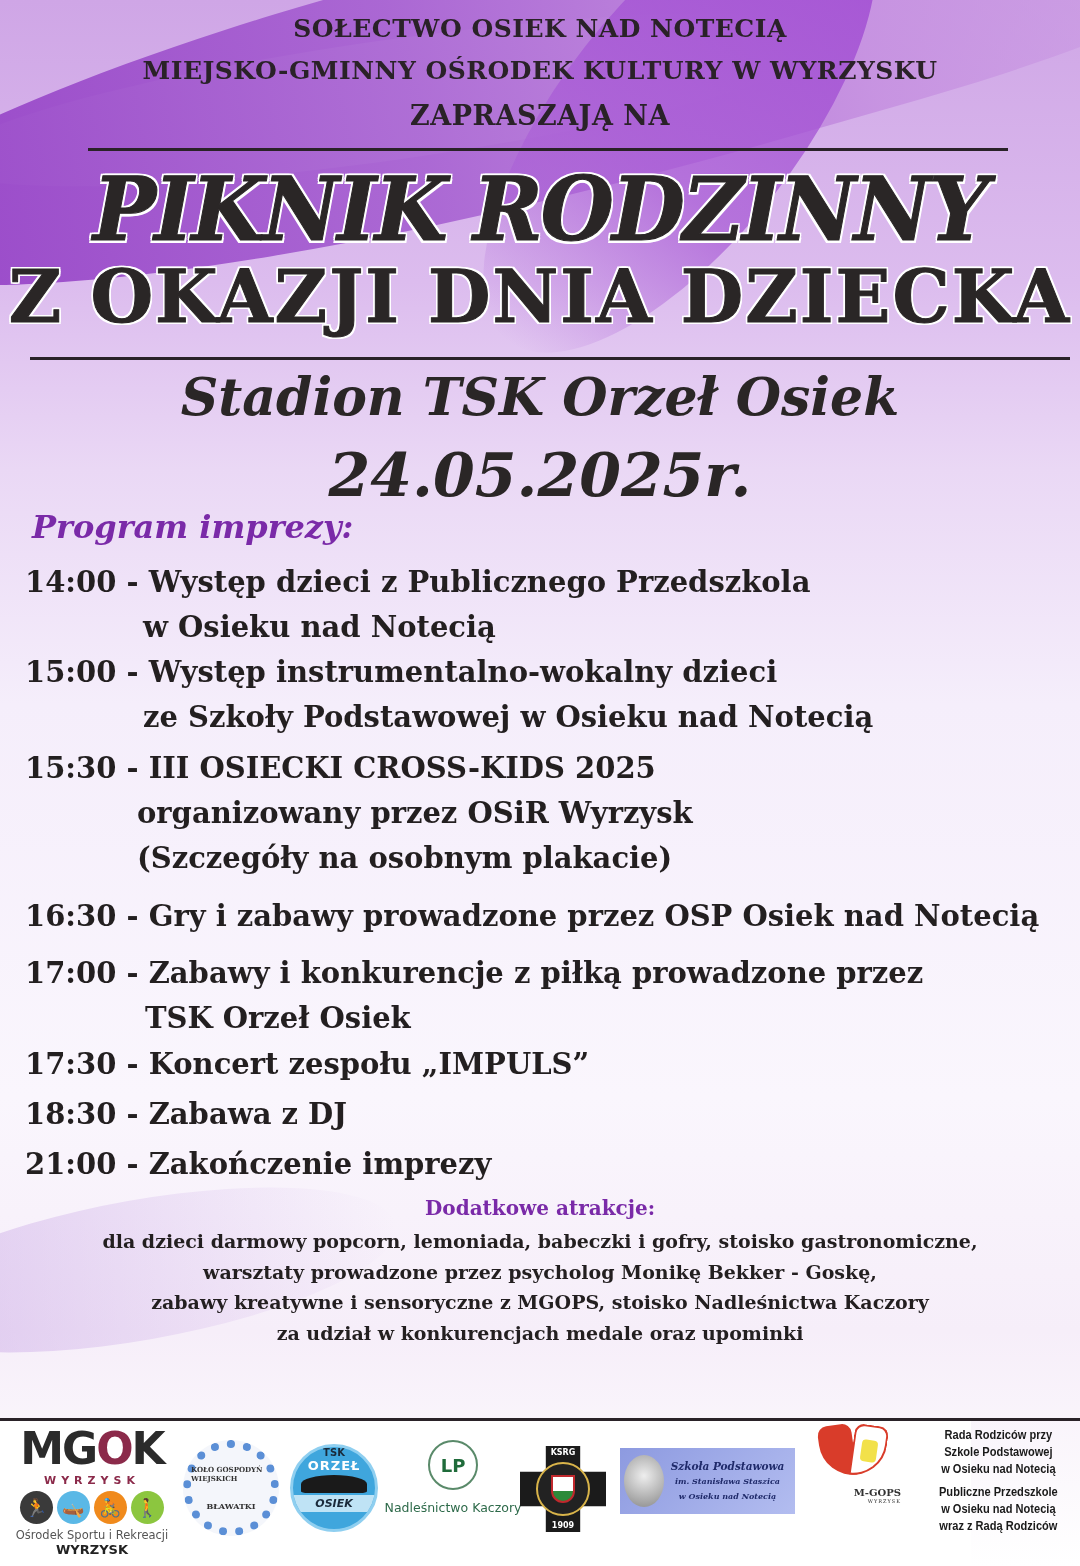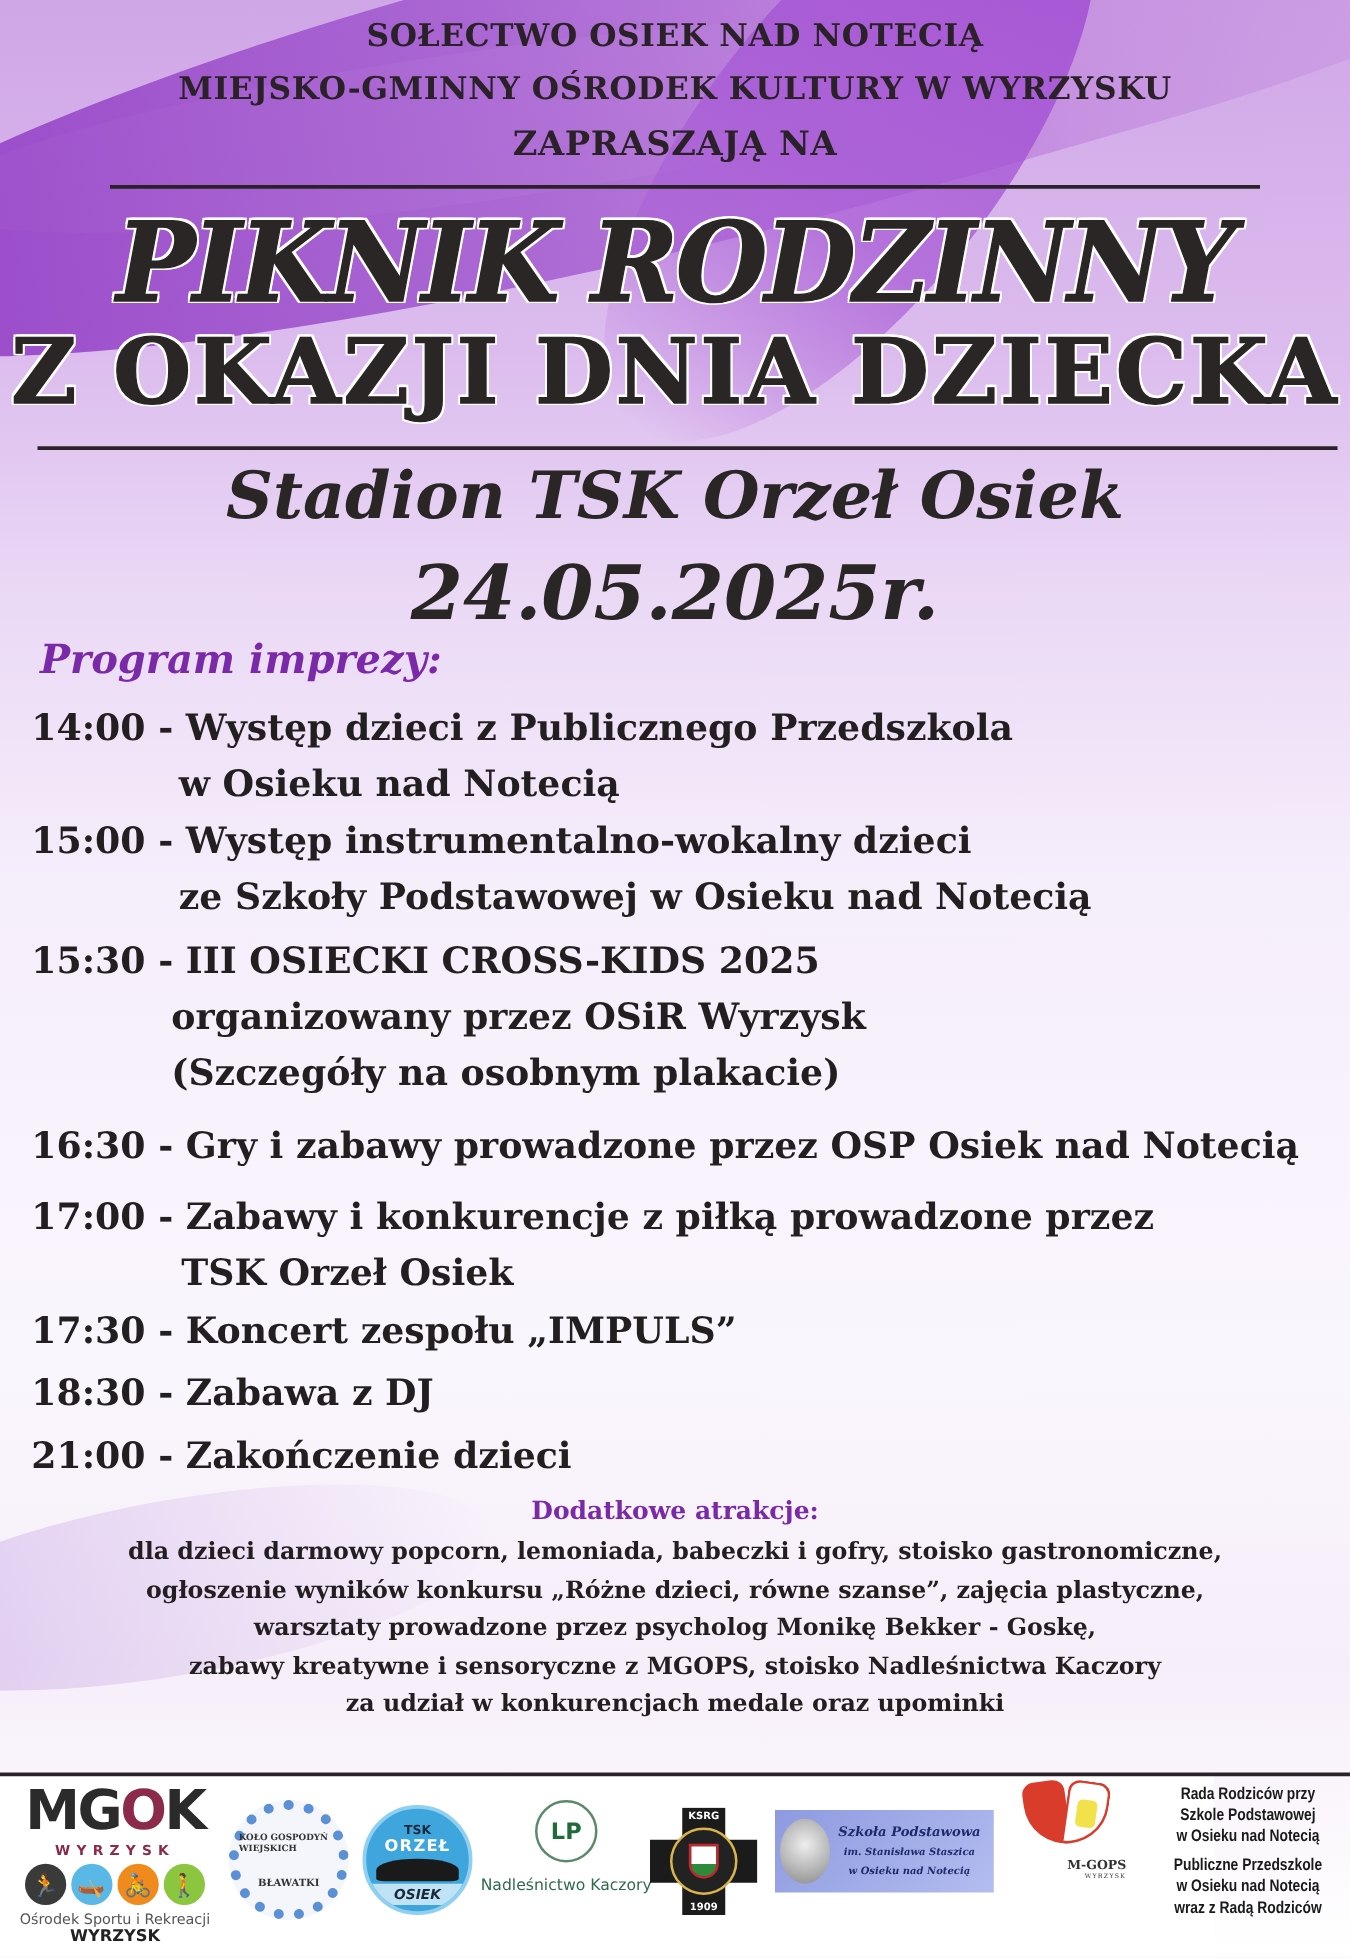--- a/index.html
+++ b/index.html
@@ -107,21 +107,21 @@
     .osir-label { font-family: "DejaVu Sans", sans-serif; font-size: 11.5px; color: #555; margin-top: 4px; }
     .osir-city { font-family: "DejaVu Sans", sans-serif; font-weight: bold; font-size: 13px; color: #222; }
 
     .bławatki { position: absolute; left: 183px; top: 22px; width: 96px; height: 96px; border-radius: 50%;
       border: 8px dotted #5b8fd6; background: #f4f6fb; display: flex; align-items: center; justify-content: center; flex-direction: column; }
     .bławatki .t1 { font-size: 7px; font-weight: bold; color: #333; font-family: "DejaVu Serif", serif; }
     .bławatki .t2 { font-size: 8px; font-weight: bold; color: #333; font-family: "DejaVu Serif", serif; margin-top: 18px; }
 
     .tsk { position: absolute; left: 290px; top: 26px; width: 88px; height: 88px; border-radius: 50%;
       background: #3fa6dd; border: 3px solid #8fcff0; text-align: center; color: #fff; font-family: "DejaVu Sans", sans-serif; font-weight: bold; overflow: hidden; }
-    .tsk .a { font-size: 10px; color: #1a2a3a; margin-top: 12px; }
+    .tsk .a { font-size: 10px; color: #1a2a3a; margin-top: 0; }
     .tsk .b { font-size: 13px; letter-spacing: 1px; }
     .tsk .eagle { height: 18px; margin: 2px 8px; background: #1a1a1a; border-radius: 50% 50% 10% 10%; }
     .tsk .c { font-size: 11px; color: #1a2a3a; background: #bfe3f5; margin-top: 2px; padding: 2px 0; font-style: italic; }
 
     .lasy { position: absolute; left: 378px; top: 22px; width: 150px; text-align: center; }
     .lasy-ring { width: 50px; height: 50px; border-radius: 50%; border: 2px solid #5a8a6a; margin: 0 auto; display: flex; align-items: center; justify-content: center; color: #1f6b3a; font-weight: bold; font-size: 18px; font-family: "DejaVu Sans", sans-serif; }
     .lasy-label { font-family: "DejaVu Sans", sans-serif; font-size: 12.5px; color: #2e6a4a; margin-top: 10px; white-space: nowrap; }
 
     .ksrg { position: absolute; left: 520px; top: 28px; width: 86px; height: 86px; }
     .ksrg .cross { position: absolute; inset: 0; background: #1b1b1b; clip-path: polygon(30% 0,70% 0,70% 30%,100% 30%,100% 70%,70% 70%,70% 100%,30% 100%,30% 70%,0 70%,0 30%,30% 30%); border-radius: 8px; }
@@ -199,27 +199,26 @@
 
   <div class="sched" style="top:1042px;">
     <span class="time">17:30</span><span class="sep"> - </span><span>Koncert zespołu „IMPULS”</span>
   </div>
 
   <div class="sched" style="top:1092px;">
     <span class="time">18:30</span><span class="sep"> - </span><span>Zabawa z DJ</span>
   </div>
 
   <div class="sched" style="top:1142px;">
-    <span class="time">21:00</span><span class="sep"> - </span><span>Zakończenie dzieci</span>
+    <span class="time">21:00</span><span class="sep"> - </span><span>Zakończenie imprezy</span>
   </div>
 
   <div class="extras-heading">Dodatkowe atrakcje:</div>
   <div class="extras">
     <div>dla dzieci darmowy popcorn, lemoniada, babeczki i gofry, stoisko gastronomiczne,</div>
-    <div>ogłoszenie wyników konkursu „Różne dzieci, równe szanse”, zajęcia plastyczne,</div>
     <div>warsztaty prowadzone przez psycholog Monikę Bekker - Goskę,</div>
     <div>zabawy kreatywne i sensoryczne z MGOPS, stoisko Nadleśnictwa Kaczory</div>
     <div>za udział w konkurencjach medale oraz upominki</div>
   </div>
 
   <div class="footer">
     <div class="footer-rule"></div>
 
     <div class="mgok">
       <div class="mgok-word"><span>MG</span><span class="o">O</span><span>K</span></div>

